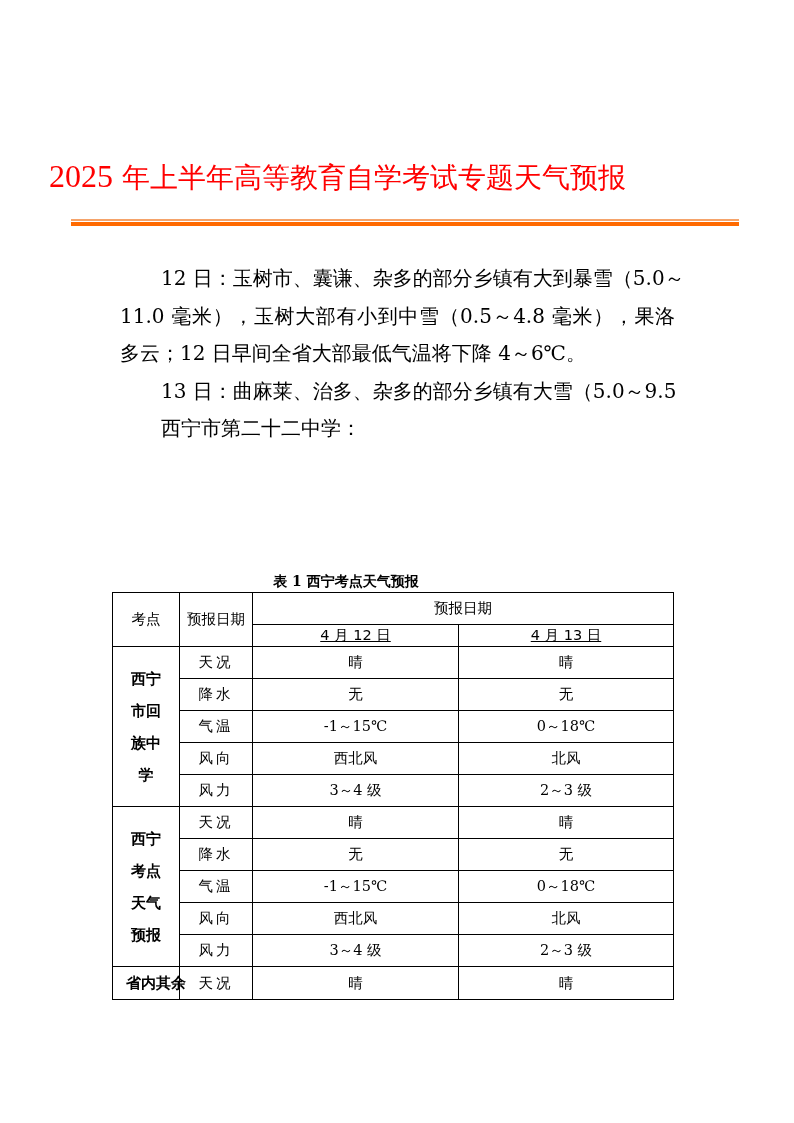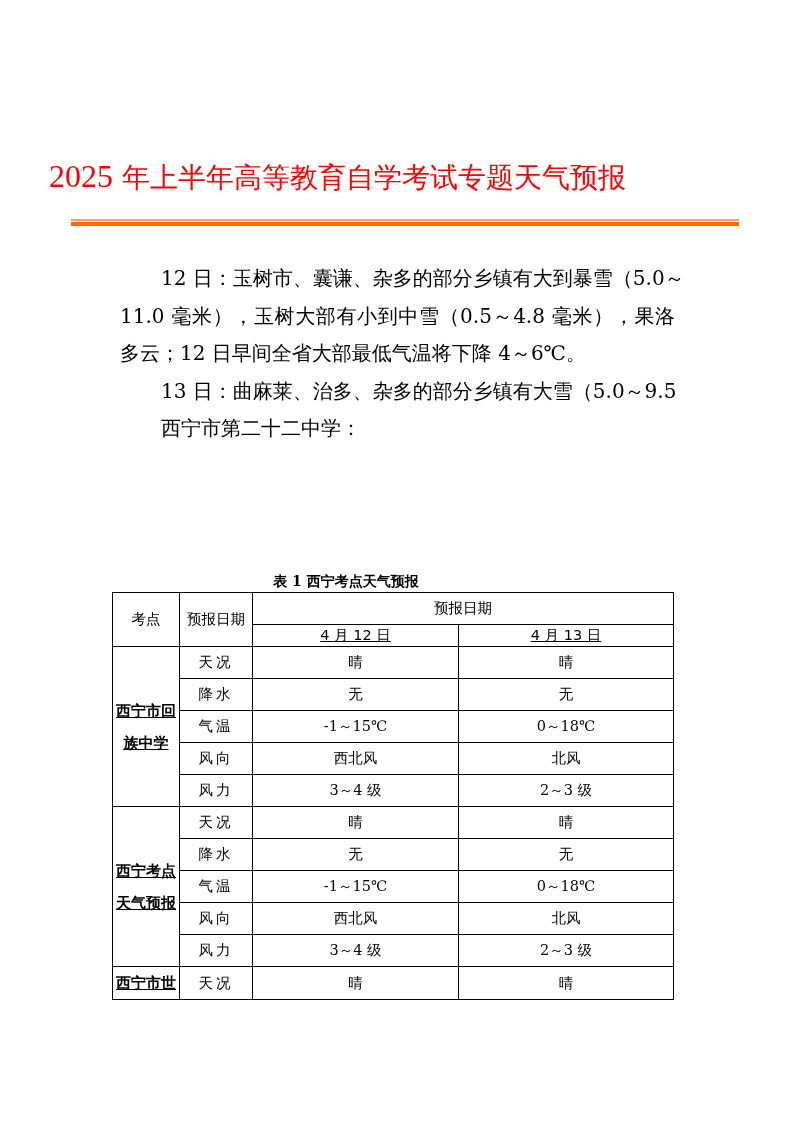--- a/index.html
+++ b/index.html
@@ -39,21 +39,21 @@
   }
   table.forecast td, table.forecast th {
     border: 1.3px solid #000; text-align: center; vertical-align: middle;
     padding: 0; font-weight: normal; height: 32px;
   }
   table.forecast th { font-family: "DejaVu Sans", "Liberation Sans", sans-serif; font-size: 14.5px; }
   table.forecast th.sub { height: 22px; text-decoration: underline; }
   table.forecast th.top { height: 32px; }
   table.forecast td.site {
     font-family: "DejaVu Sans", "Liberation Sans", sans-serif; font-weight: bold;
-    font-size: 15px; line-height: 32px; padding: 0 3px; word-break: break-all; text-decoration: underline;
+    font-size: 15px; line-height: 32px; padding: 0 13px; word-break: break-all;
   }
   table.forecast td.elem { font-family: "DejaVu Serif", "Liberation Serif", serif; font-size: 14.5px; letter-spacing: 3px; }
   table.forecast td.val { font-family: "DejaVu Serif", "Liberation Serif", serif; font-size: 14.5px; }
 </style>
 </head>
 <body>
 
 <div class="title"><span class="num">2025</span> <span>年上半年高等教育自学考试专题天气预报</span></div>
 
 <div class="rule-thin"></div>
@@ -143,19 +143,19 @@
       <td class="val">西北风</td>
       <td class="val">北风</td>
     </tr>
     <tr>
       <td class="elem">风力</td>
       <td class="val">3～4 级</td>
       <td class="val">2～3 级</td>
     </tr>
 
     <tr>
-      <td class="site" style="white-space:nowrap">西宁市世</td>
+      <td class="site" style="white-space:nowrap">省内其余</td>
       <td class="elem">天况</td>
       <td class="val">晴</td>
       <td class="val">晴</td>
     </tr>
   </tbody>
 </table>
 
 </body></html>

